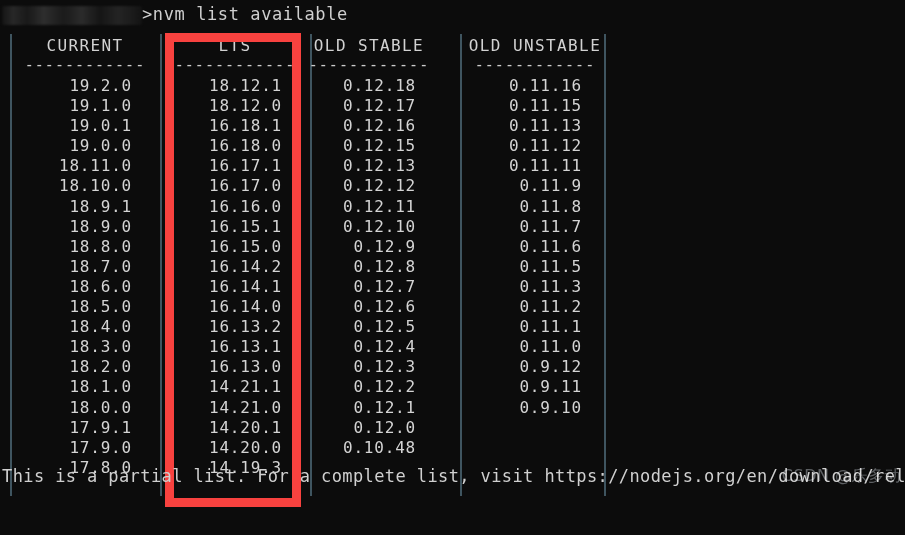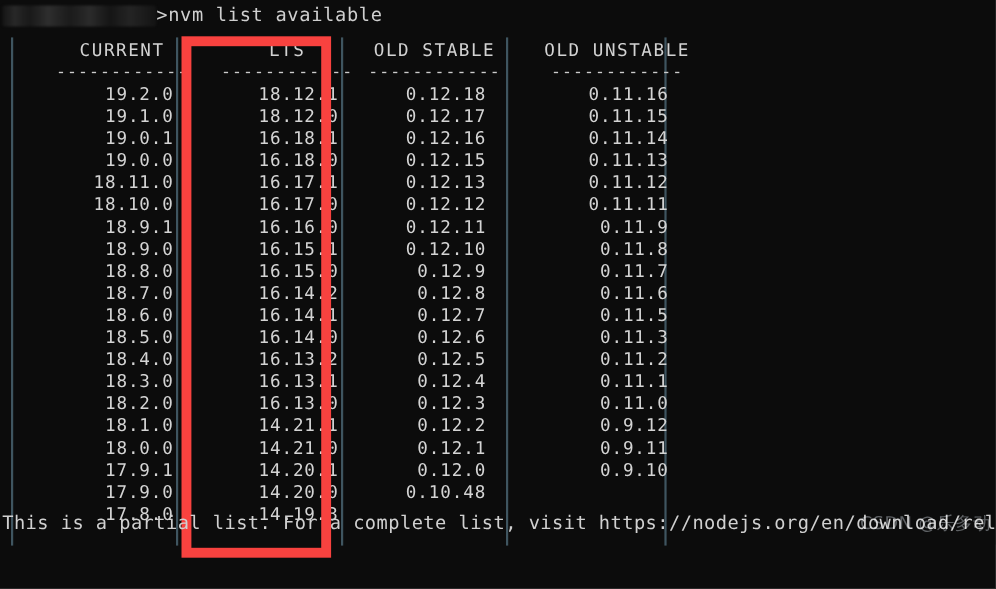--- a/index.html
+++ b/index.html
@@ -72,21 +72,20 @@
     position: absolute;
     top: 0;
     left: 0;
     width: 905px;
   }
   .col {
     position: absolute;
     top: 0;
     width: 150px;
     text-align: center;
-    padding-left: 26px;
   }
   .col-head {
     height: 24px;
     line-height: 24px;
     font-size: 16px;
     color: #d2d2d2;
     letter-spacing: 1.4px;
     white-space: nowrap;
   }
   .col-dashes {
@@ -261,21 +260,20 @@
             <div class="cell">0.12.0</div>
             <div class="cell">0.10.48</div>
           </div>
         </div>
         <div class="col" style="left: 460px;">
           <div class="col-head">OLD UNSTABLE</div>
           <div class="col-dashes">------------</div>
           <div class="col-list">
             <div class="cell">0.11.16</div>
             <div class="cell">0.11.15</div>
-            <div class="cell">0.11.14</div>
             <div class="cell">0.11.13</div>
             <div class="cell">0.11.12</div>
             <div class="cell">0.11.11</div>
             <div class="cell">0.11.9</div>
             <div class="cell">0.11.8</div>
             <div class="cell">0.11.7</div>
             <div class="cell">0.11.6</div>
             <div class="cell">0.11.5</div>
             <div class="cell">0.11.3</div>
             <div class="cell">0.11.2</div>

